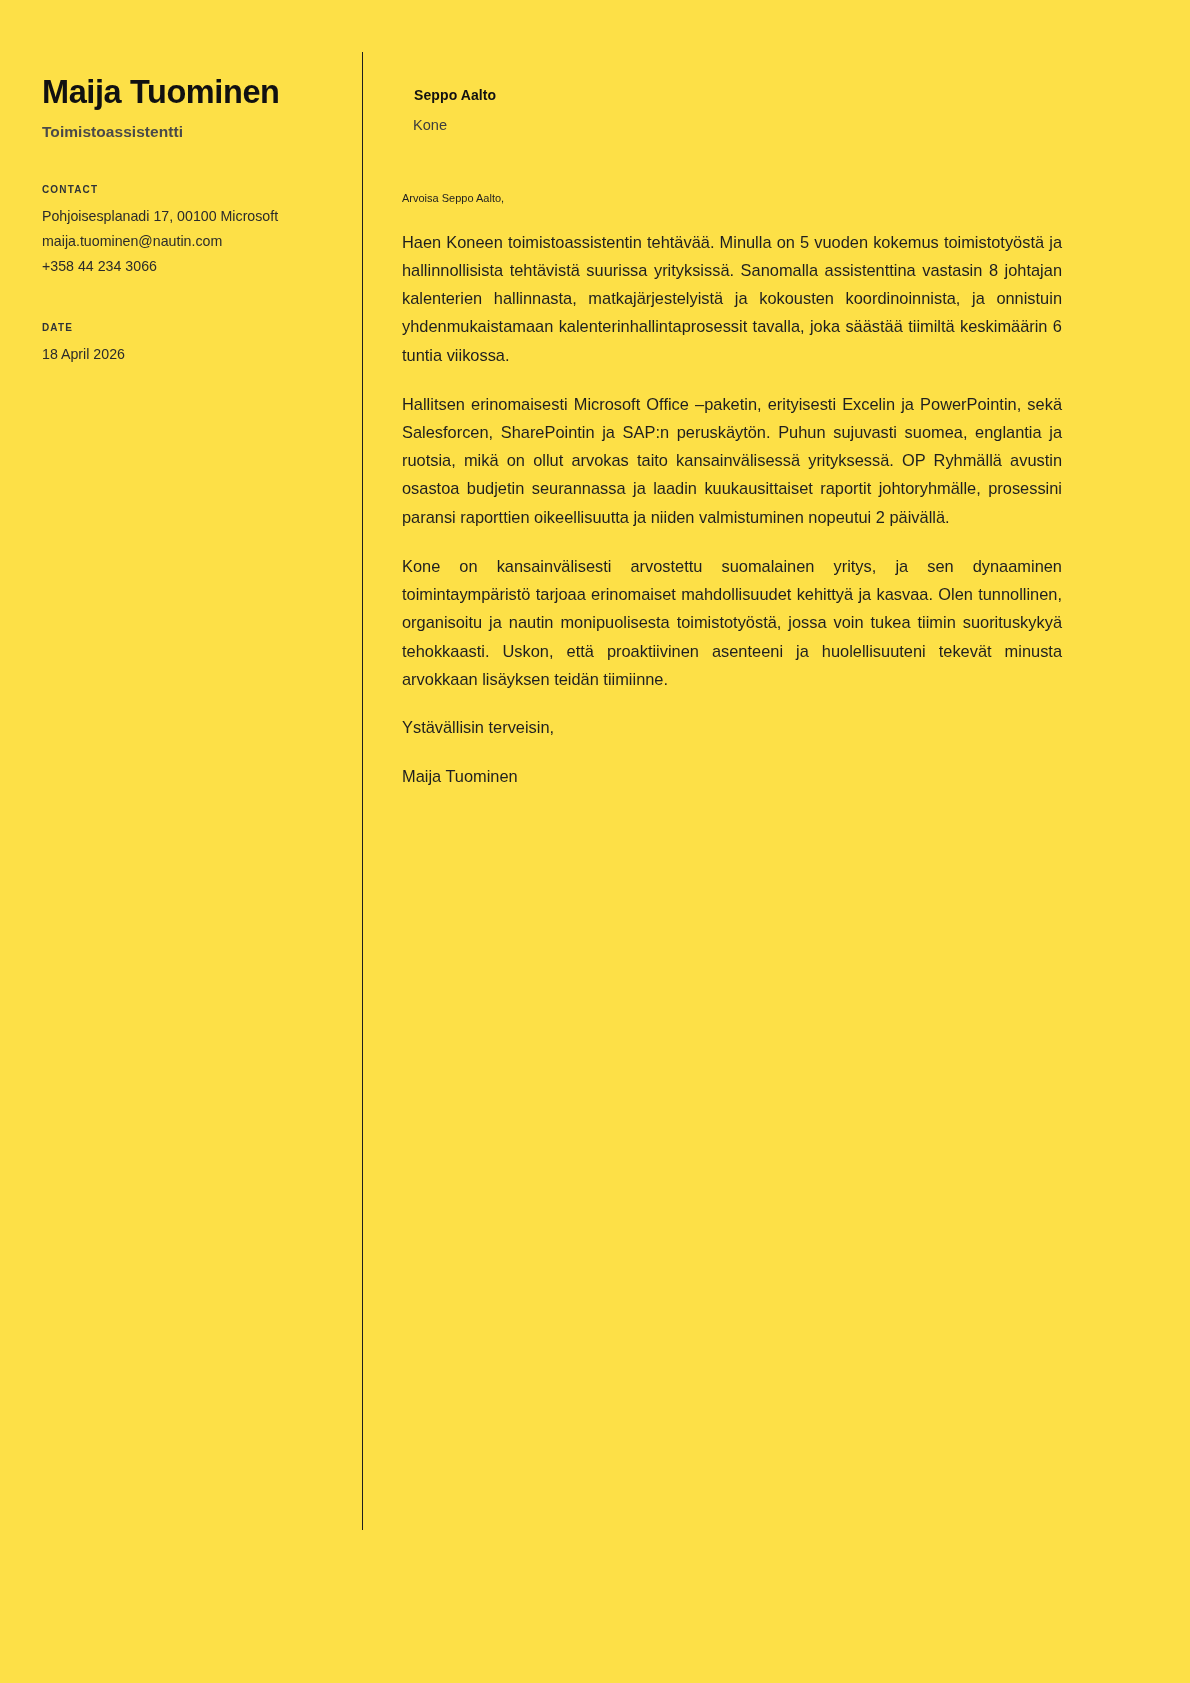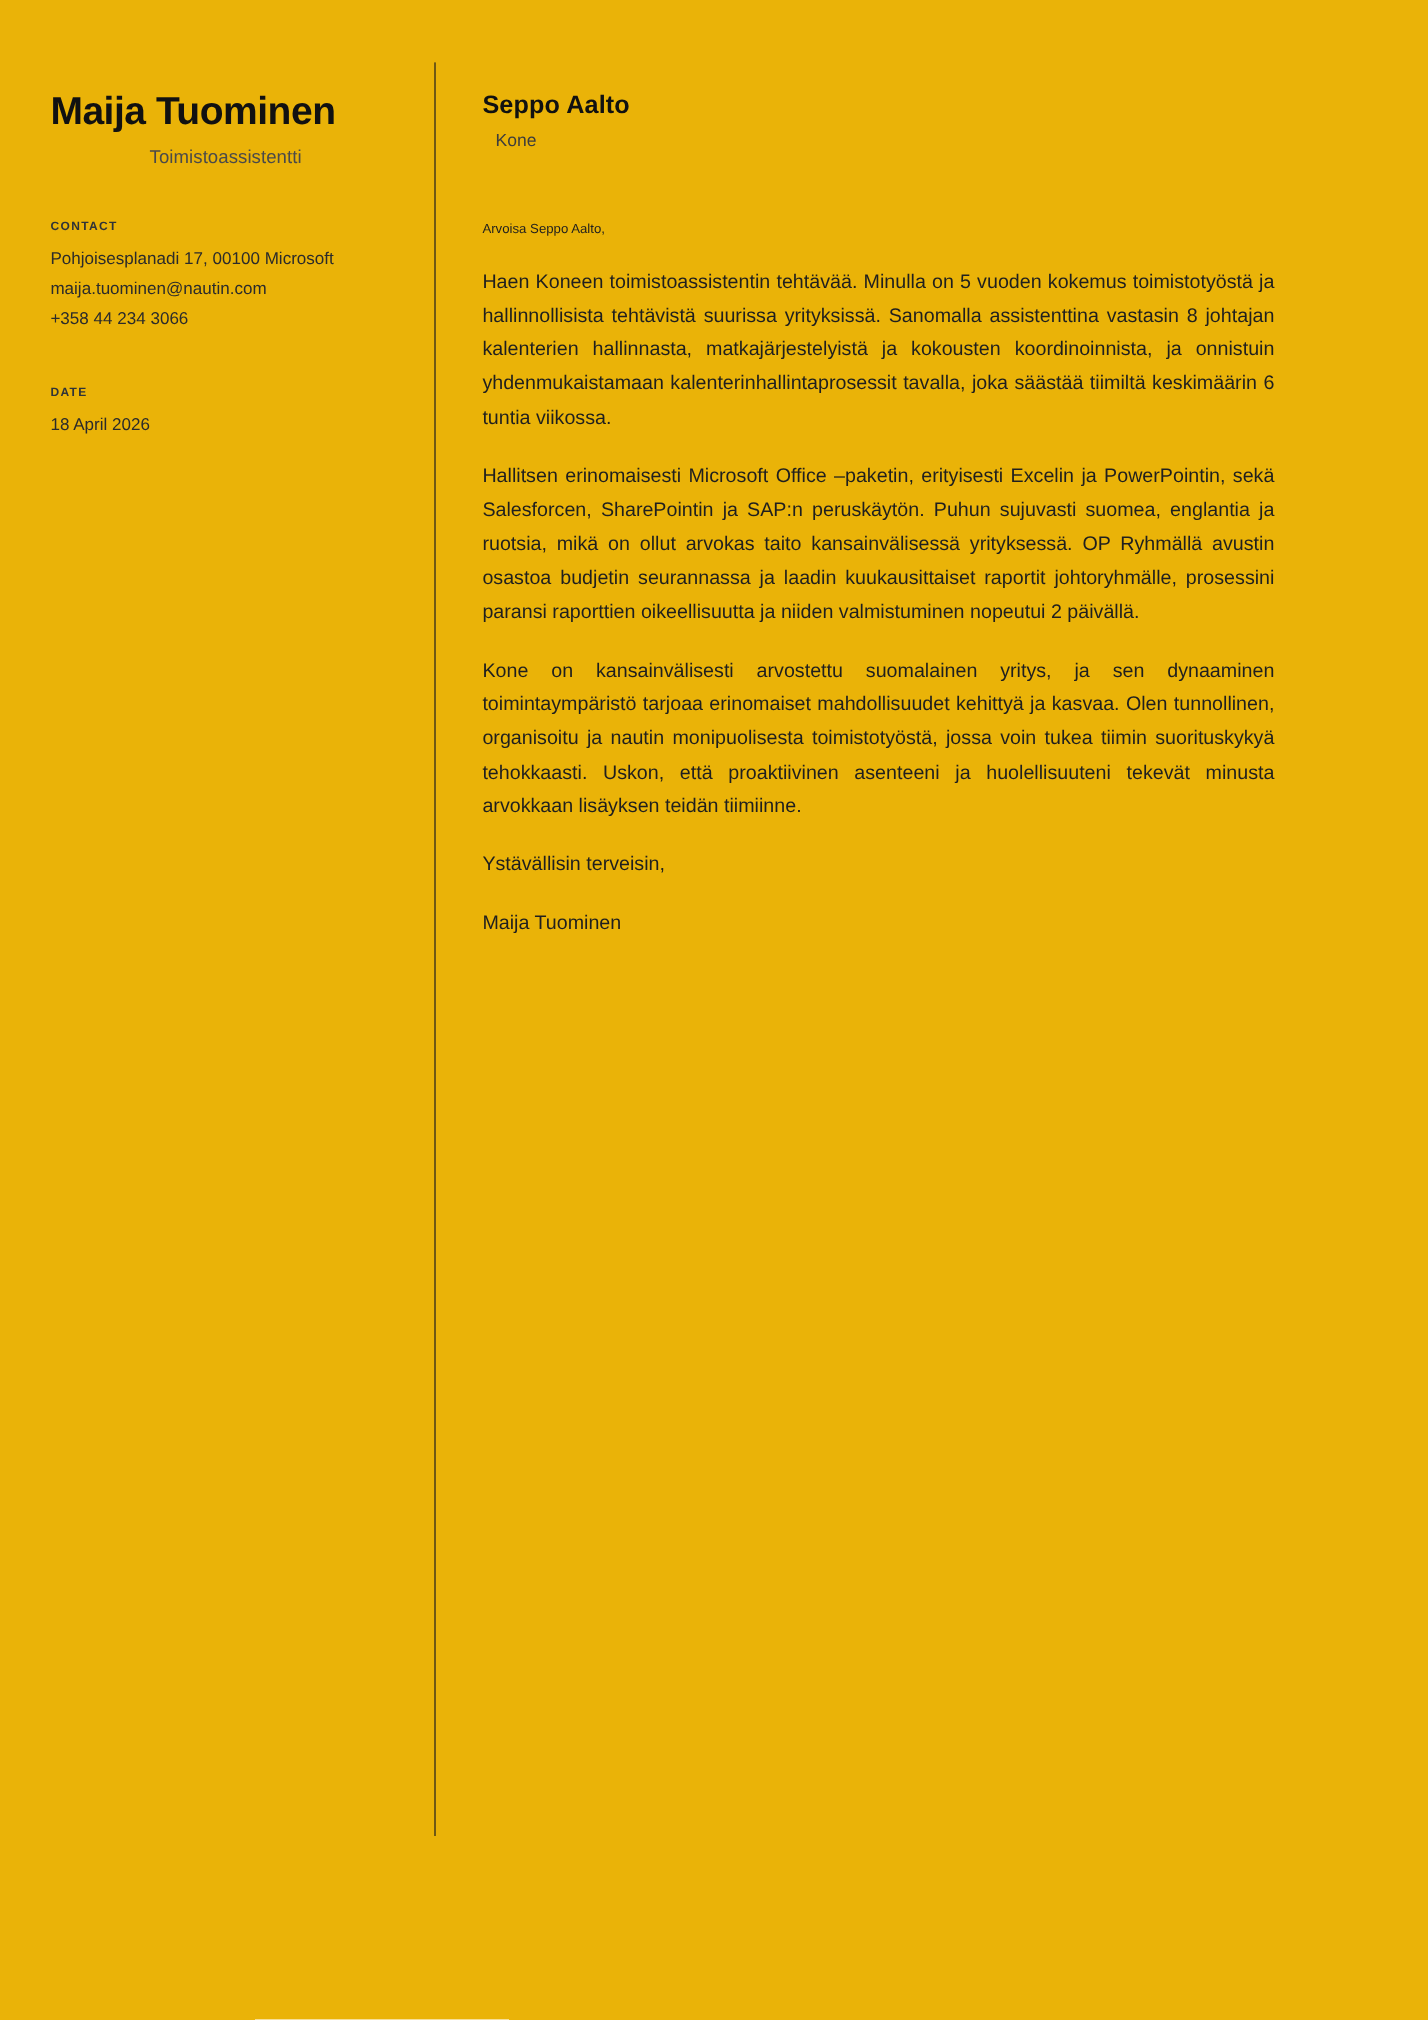--- a/index.html
+++ b/index.html
@@ -9,21 +9,21 @@
   }
   body {
     font-family: "Liberation Sans", "DejaVu Sans", sans-serif;
     color: #1a1a1a;
     -webkit-font-smoothing: antialiased;
   }
   .page {
     position: relative;
     width: 1190px;
     height: 1683px;
-    background: #eab308;
+    background: #fde047;
     box-sizing: border-box;
     overflow: hidden;
   }
 
   
   .sidebar {
     position: absolute;
     left: 42px;
     top: 74px;
     width: 292px;
@@ -31,26 +31,25 @@
   .applicant-name {
     font-size: 32.5px;
     font-weight: 700;
     letter-spacing: -0.4px;
     color: #111111;
     line-height: 1.16;
     margin: 0;
   }
   .applicant-title {
     font-size: 15.5px;
-    font-weight: 400;
+    font-weight: 700;
     color: #4a4a4a;
     margin: 10px 0 0 0;
     line-height: 1.3;
     letter-spacing: 0.05px;
-    text-align: center;
   }
 
   .side-block {
     margin-top: 42px;
   }
   .side-block.date-block {
     margin-top: 42px;
   }
   .side-label {
     font-size: 10px;
@@ -80,24 +79,24 @@
   }
 
   
   .letter {
     position: absolute;
     left: 402px;
     top: 74px;
     width: 660px;
   }
   .recipient-name {
-    font-size: 21px;
+    font-size: 14px;
     font-weight: 700;
     color: #111111;
-    margin: 0;
+    margin: 12px;
     line-height: 1.3;
     letter-spacing: 0.1px;
   }
   .recipient-company {
     font-size: 14.6px;
     font-weight: 400;
     color: #3d3d3d;
     margin: 8px 0 0 11px;
     line-height: 1.3;
   }

